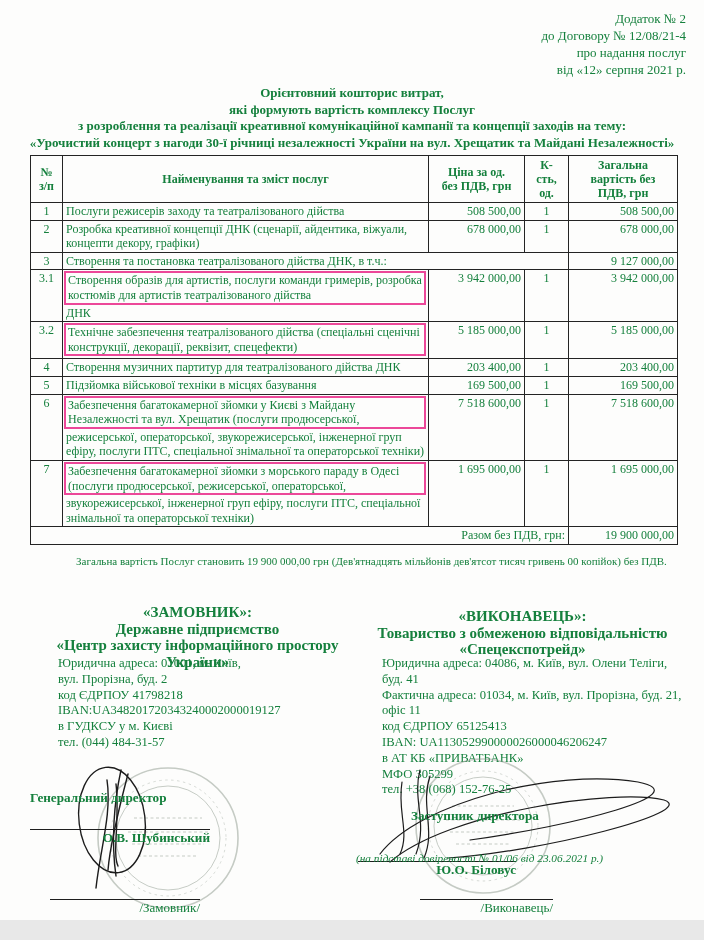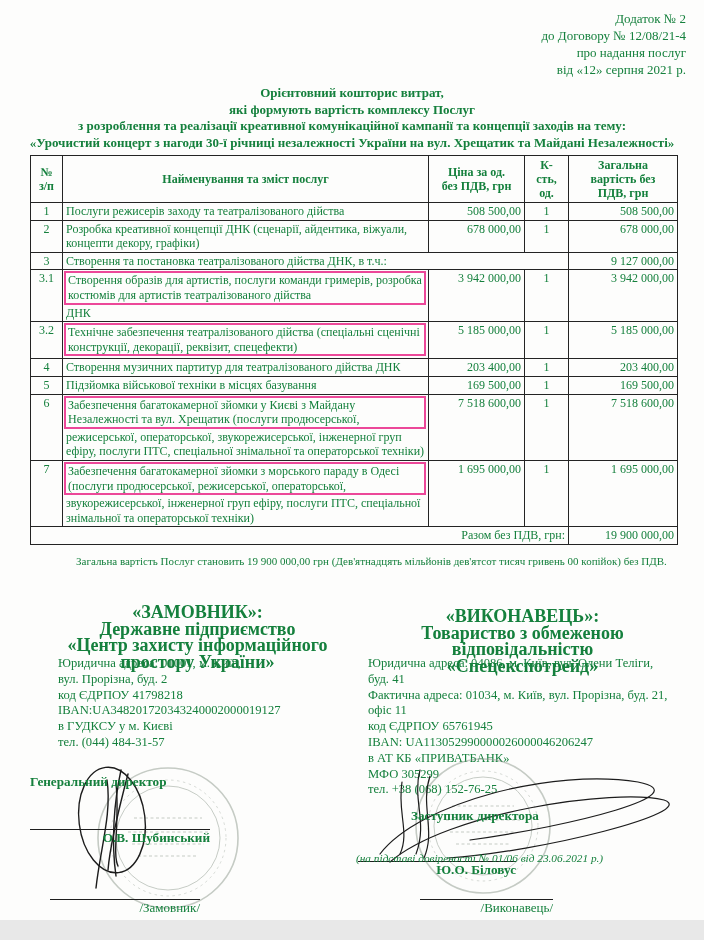--- a/index.html
+++ b/index.html
@@ -15,21 +15,21 @@
   table.cost th { font-weight:bold; text-align:center; vertical-align:middle; line-height:14px; padding:2px 1px; }
   td.c-num  { text-align:center; vertical-align:middle; }
   td.c-money{ text-align:right; vertical-align:middle; white-space:nowrap; padding-right:5px; }
   td.c-qty  { text-align:center; vertical-align:middle; }
   .pre { white-space:pre-line; }
   .red-box { display:block; border:2px solid #ec4899; padding:0 2px; margin:0 -1px 1px -2px; }
   .total-label { text-align:right; padding-right:7px; vertical-align:middle; }
   .summary { font-size:11px; line-height:14px; text-align:justify; text-indent:46px; margin:9px 18px 0 30px; }
   .bottom { position:absolute; left:30px; top:604px; width:647px; height:336px; }
   .abs { position:absolute; }
-  .ph { text-align:center; font-weight:bold; font-size:18px; line-height:16.5px; }
+  .ph { text-align:center; font-weight:bold; font-size:15px; line-height:16.5px; }
   .pd { font-size:12.6px; line-height:15.8px; }
   .ital { font-style:italic; font-size:11.3px; }
   .sig-row { display:flex; align-items:flex-end;flex-direction:column; }
   .sig-line { display:inline-block; border-bottom:1.4px solid #1e1e1e; height:13px; }
   .sig-name { font-weight:bold; font-size:13.2px; margin-left:3px; white-space:nowrap; }
   .sig-party { font-size:13px; margin-left:4px; white-space:nowrap; }
   .role { font-weight:bold; font-size:13.2px; }
   .ink-overlay { position:absolute; left:-30px; top:0; pointer-events:none; }
 </style>
 </head>
@@ -168,24 +168,24 @@
     </div>
 
     <div class="abs pd" style="left:12px; top:52px; width:330px;margin-left:16px;">
       <div>Юридична адреса:  01001, м. Київ,</div>
       <div>вул. Прорізна, буд. 2</div>
       <div>код ЄДРПОУ 41798218</div>
       <div>IBAN:UA348201720343240002000019127</div>
       <div>в ГУДКСУ у м. Києві</div>
       <div>тел. (044) 484-31-57</div>
     </div>
-    <div class="abs pd" style="left:338px; top:52px; width:309px;">
+    <div class="abs pd" style="left:352px; top:52px; width:309px;">
       <div>Юридична адреса: 04086, м. Київ,  вул. Олени Теліги, буд. 41</div>
       <div>Фактична адреса: 01034, м. Київ, вул. Прорізна, буд. 21, офіс 11</div>
-      <div>код ЄДРПОУ 65761945</div>
+      <div>код ЄДРПОУ 65125413</div>
       <div>IBAN: UA113052990000026000046206247</div>
       <div>в АТ КБ «ПРИВАТБАНК»</div>
       <div>МФО 305299</div>
       <div>тел. +38 (068) 152-76-25</div>
     </div>
 
     <svg class="ink-overlay" width="704" height="336" viewBox="0 0 704 336">
       <g opacity="0.5" stroke="#8e9a8e" fill="none">
         <circle cx="168" cy="234" r="70" stroke-width="1.6"></circle>
         <circle cx="168" cy="234" r="52" stroke-width="1"></circle>
@@ -209,21 +209,21 @@
       </g>
       <g stroke="#1c1c1c" fill="none" stroke-width="1.2" stroke-linecap="round">
         <path d="M380 250 C420 198, 555 164, 638 178 C700 190, 572 222, 470 236"></path>
         <path d="M390 258 C448 208, 616 184, 664 196 C700 208, 540 248, 448 254"></path>
         <path d="M420 166 C412 196, 428 218, 416 250"></path>
         <path d="M430 172 C420 202, 436 226, 424 254"></path>
         <path d="M402 178 C397 208, 410 228, 400 250"></path>
       </g>
     </svg>
 
-    <div class="abs role" style="left:0; top:170px;">Генеральний директор</div>
+    <div class="abs role" style="left:0; top:186px;">Генеральний директор</div>
     <div class="abs sig-row" style="left:0; top:212px;">
       <span class="sig-line" style="width:180px;"></span>
       <span class="sig-name">О.В. Шубинський</span>
     </div>
     <div class="abs sig-row" style="left:20px; top:282px;">
       <span class="sig-line" style="width:150px;"></span>
       <span class="sig-party">/Замовник/</span>
     </div>
 
     <div class="abs role" style="left:333px; top:204px;margin-left:48px;">Заступник директора</div>

